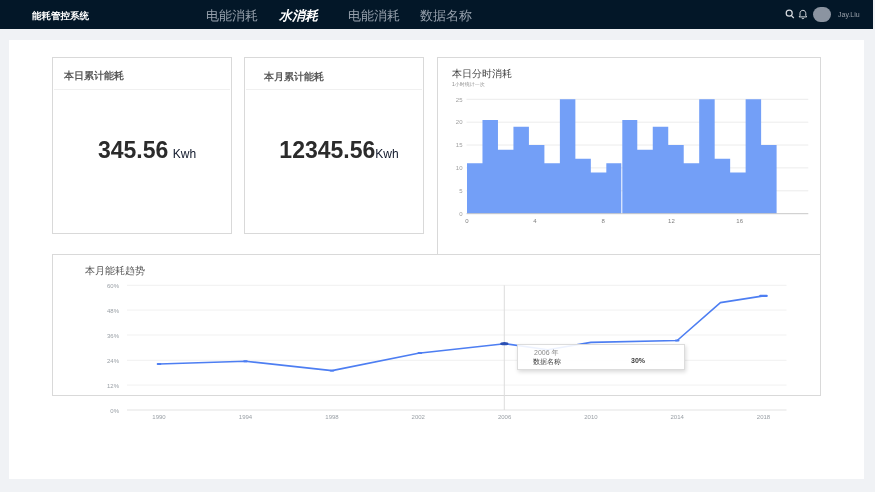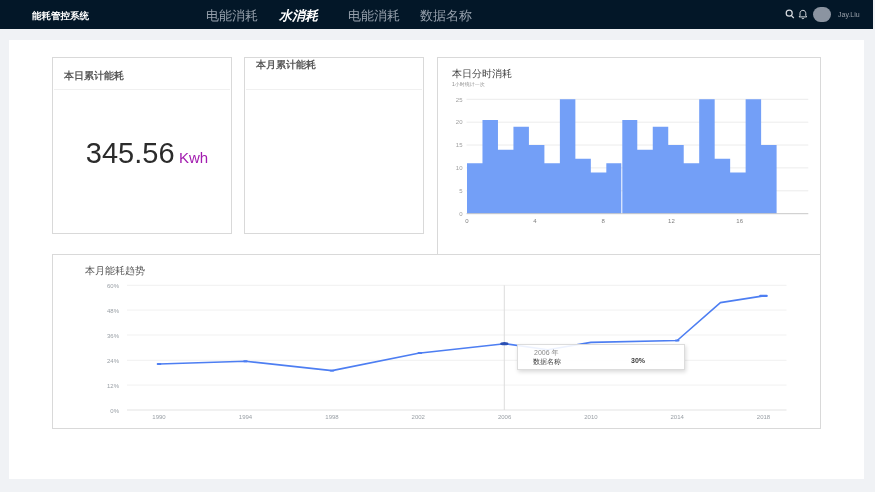--- a/index.html
+++ b/index.html
@@ -10,26 +10,26 @@
 #nav .mi { position:absolute; top:0; line-height:31px; font-size:13px; color:#96a0ac; }
 #nav .mi.act { color:#ffffff; font-weight:bold;font-style:italic; }
 #nav .uname { position:absolute; left:838px; top:0; line-height:29px; font-size:7px; color:#99a1ab; }
 #nav .avatar { position:absolute; left:813px; top:7.4px; width:17.5px; height:14.7px; border-radius:7.5px; background:#8b94a1; }
 #scrolledge { position:absolute; left:873px; top:0; width:2px; height:29px; background:#f2f3f5; }
 #panel { position:absolute; left:9px; top:40px; width:855px; height:439px; background:#ffffff; }
 .card { position:absolute; background:#ffffff; border:1px solid #d9d9d9; }
 #c1 { left:52px; top:57px; width:180px; height:177px; }
 #c2 { left:244px; top:57px; width:180px; height:177px; }
 #c3 { left:437px; top:57px; width:384px; height:229px; }
-#c4 { left:52px; top:254px; width:769px; height:175px; }
+#c4 { left:52px; top:254px; width:769px; height:142px; }
 .ctitle { position:absolute; left:11px; top:66px; font-size:10px; font-weight:bold; color:#595959; }
 .csep { position:absolute; left:1px; right:1px; top:31px; height:1px; background:#f0f0f0; }
 .bignum { position:absolute; left:5px; width:100%; top:79px; text-align:center; white-space:nowrap; color:#2b2b2b; }
-.bignum .n { font-size:29px; font-weight:normal; }
-.bignum .u { font-size:15px; color:#a21caf; }
+.bignum .n { font-size:23px; font-weight:bold; }
+.bignum .u { font-size:12px; color:#0f172a; }
 #tooltip { position:absolute; left:517px; top:344px; width:168px; height:26px; background:rgba(255,255,255,0.9); border:1px solid rgba(208,208,208,0.75); box-shadow:1px 2px 4px rgba(0,0,0,0.15); }
 #tooltip .l1 { position:absolute; left:16px; top:2.5px; font-size:7px; color:#8a8a8a; }
 #tooltip .l2 { position:absolute; left:15px; top:12px; font-size:7px; color:#3c3c3c; }
 #tooltip .l3 { position:absolute; left:113px; top:12px; font-size:7px; font-weight:bold; color:#3c3c3c; }
 svg { position:absolute; left:0; top:0; }
 </style>
 </head>
 <body>
 <div id="panel"></div>
 
@@ -50,22 +50,23 @@
 </div>
 <div id="scrolledge"></div>
 
 <div class="card" id="c1">
   <div class="ctitle" style="top:10.5px;">本日累计能耗</div>
   <div class="csep"></div>
   <div class="bignum"><span class="n">345.56</span> <span class="u">Kwh</span></div>
 </div>
 
 <div class="card" id="c2">
-  <div class="ctitle" style="top:0;">本月累计能耗</div>
+  <div class="ctitle" style="top:12px;margin-left:8px;">本月累计能耗</div>
   <div class="csep"></div>
+  <div class="bignum"><span class="n">12345.56</span><span class="u">Kwh</span></div>
 </div>
 
 <div class="card" id="c3">
   <svg width="382" height="175" viewBox="438 58 382 175">
     <text x="452" y="76.5" font-size="10" fill="#3d3d3d">本日分时消耗</text>
     <text x="452" y="85.5" font-size="5" fill="#8a8a8a">1小时统计一次</text>
     <g stroke="#ececec" stroke-width="1">
       <line x1="466.5" y1="190.8" x2="808.3" y2="190.8"></line>
       <line x1="466.5" y1="167.9" x2="808.3" y2="167.9"></line>
       <line x1="466.5" y1="145" x2="808.3" y2="145"></line>

